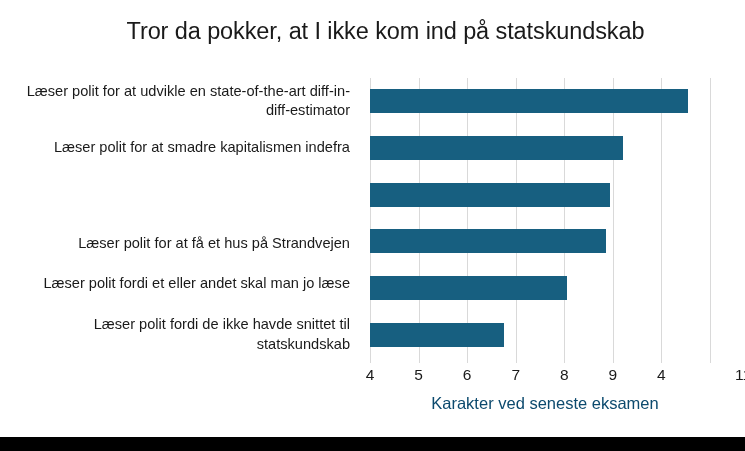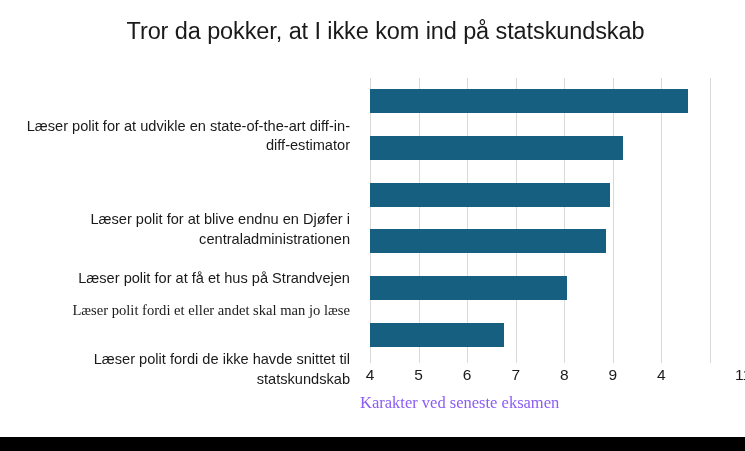--- a/index.html
+++ b/index.html
@@ -66,21 +66,20 @@
   }
   .cat-label {
     position: absolute;
     right: 10px;
     width: 342px;
     text-align: right;
     font-size: 14.6px;
     line-height: 19.5px;
     color: #1a1a1a;
     font-family: "Liberation Sans", sans-serif;
-    margin-top: 35px;
   }
 
   
   .bar {
     position: absolute;
     left: 0;
     height: 24px;
     background: #175f80;
     box-sizing: border-box;
   }
@@ -118,24 +117,25 @@
     color: #1a1a1a;
     font-family: "Liberation Sans", sans-serif;
   }
 
   
   .axis-title {
     position: absolute;
     left: 360px;
     top: 392px;
     width: 370px;
+    text-align: center;
     font-size: 16.5px;
     line-height: 22px;
-    color: #8b5cf6;
-    font-family: Liberation Serif, serif;
+    color: #0c4a6e;
+    font-family: Liberation Sans, sans-serif;
     white-space: nowrap;
   }
 
   
   .bottom-band {
     position: absolute;
     left: 0;
     bottom: 0;
     width: 745px;
     height: 14px;
@@ -165,23 +165,23 @@
         <div class="bar" style="width: 252.571px; top: 58px; background: rgb(23, 95, 128);"></div>
         <div class="bar" style="width: 240.429px; top: 104.667px; background: rgb(23, 95, 128);"></div>
         <div class="bar" style="width: 235.571px; top: 151.333px; background: rgb(23, 95, 128);"></div>
         <div class="bar" style="width: 196.714px; top: 198px; background: rgb(23, 95, 128);"></div>
         <div class="bar" style="width: 133.571px; top: 244.667px; background: rgb(23, 95, 128);"></div>
       </div>
   </div>
 
   <div class="cat-labels">
       <div class="cat-label" style="top: 3.83333px;">Læser polit for at udvikle en state-of-the-art diff-in-diff-estimator</div>
-      <div class="cat-label" style="top: 97.1667px;">Læser polit for at blive endnu en Djøfer i centraladministrationen</div>
+      <div class="cat-label" style="top: 60px;">Læser polit for at smadre kapitalismen indefra</div>
       <div class="cat-label" style="top: 156px;">Læser polit for at få et hus på Strandvejen</div>
-      <div class="cat-label" style="top: 188px; font-family: Liberation Serif, serif;">Læser polit fordi et eller andet skal man jo læse</div>
+      <div class="cat-label" style="top: 196px;">Læser polit fordi et eller andet skal man jo læse</div>
       <div class="cat-label" style="top: 237.167px;">Læser polit fordi de ikke havde snittet til statskundskab</div>
     </div>
 
   <div class="tick-marks">
       <div class="tick-mark" style="left: 0px;"></div>
       <div class="tick-mark" style="left: 48.5714px;"></div>
       <div class="tick-mark" style="left: 97.1429px;"></div>
       <div class="tick-mark" style="left: 145.714px;"></div>
       <div class="tick-mark" style="left: 194.286px;"></div>
       <div class="tick-mark" style="left: 242.857px;"></div>

